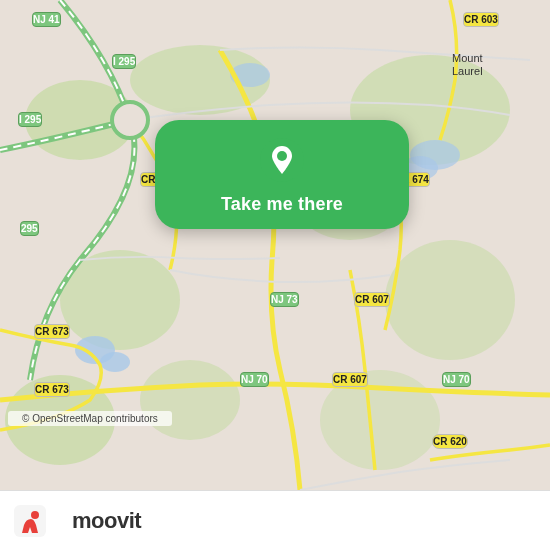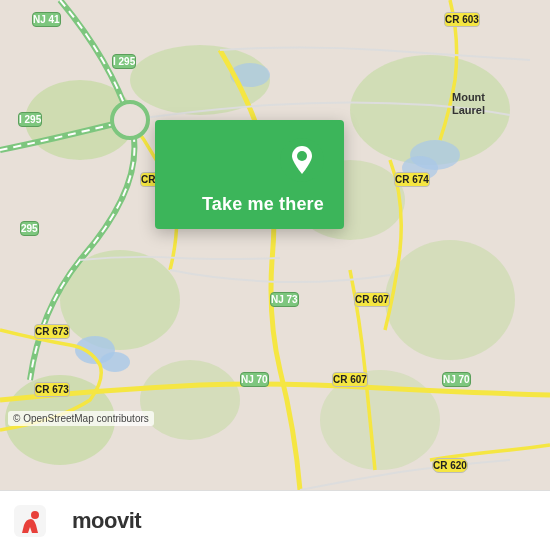--- a/index.html
+++ b/index.html
@@ -25,26 +25,26 @@
       height: 100%;
       position: absolute;
       top: 0; left: 0;
     }
 
     
     .map-popup {
       position: absolute;
       top: 120px;
       left: 155px;
-      width: 189px;
+      width: 254px;
       background: #3cb55a;
-      border-radius: 4px;
+      border-radius: 24px;
       display: flex;
       flex-direction: column;
-      align-items: flex-end;
+      align-items: center;
       padding: 18px 20px 14px;
       box-shadow: 0 4px 16px rgba(0,0,0,0.25);
     }
 
     .popup-pin {
       width: 44px;
       height: 44px;
       margin-bottom: 8px;
     }
 
@@ -71,21 +71,21 @@
       gap: 10px;
     }
 
     .copyright-text {
       position: absolute;
       bottom: 64px;
       left: 8px;
       background: rgba(255,255,255,0.75);
       font-size: 10px;
       color: #444;
-      padding: 2px 5px;
+      padding: 2px 14px;
       border-radius: 3px;
       text-align: right;
     }
 
     .bottom-title {
       font-size: 15px;
       color: #222;
       flex: 1;
     }
 
@@ -181,32 +181,32 @@
     <path d="M 220 50 Q 300 45 380 50 Q 450 55 530 60" stroke="#ddd" stroke-width="2" fill="none"></path>
 
     <circle cx="130" cy="120" r="18" fill="#e8e0d8" stroke="#7dc67e" stroke-width="4"></circle>
   </svg>
 
   <div class="road-badge road-badge-green" style="left:32px; top:12px;">NJ 41</div>
   <div class="road-badge road-badge-green" style="left:112px; top:54px;">I 295</div>
   <div class="road-badge road-badge-green" style="left:18px; top:112px;">I 295</div>
   <div class="road-badge" style="left:140px; top:172px;">CR 616</div>
   <div class="road-badge" style="left:394px; top:172px;">CR 674</div>
-  <div class="road-badge" style="left:444px; top:12px;">CR 603</div>
+  <div class="road-badge" style="left:463px; top:12px;">CR 603</div>
   <div class="road-badge road-badge-green" style="left:20px; top:212px;margin-top:9px;">295</div>
   <div class="road-badge road-badge-green" style="left:270px; top:292px;text-align:right;">NJ 73</div>
   <div class="road-badge" style="left:354px; top:292px;">CR 607</div>
   <div class="road-badge road-badge-green" style="left:240px; top:372px;">NJ 70</div>
   <div class="road-badge" style="left:332px; top:372px;">CR 607</div>
   <div class="road-badge road-badge-green" style="left:442px; top:372px;">NJ 70</div>
   <div class="road-badge" style="left:34px; top:324px;">CR 673</div>
   <div class="road-badge" style="left:34px; top:382px;">CR 673</div>
-  <div class="road-badge" style="left:432px; top:458px;border-radius:7px;">CR 620</div>
-
-  <div style="position:absolute; left:452px; top:52px; font-size:11px; color:#333; font-weight:700; line-height:1.2; text-align:center;margin-top:39px;">Mount<br>Laurel</div>
+  <div class="road-badge" style="left:432px; top:434px;border-radius:7px;">CR 620</div>
+
+  <div style="position:absolute; left:452px; top:52px; font-size:11px; color:#333; font-weight:400; line-height:1.2; text-align:center;">Mount<br>Laurel</div>
 
   <div class="map-popup">
 
     <svg class="popup-pin" viewBox="0 0 44 44" xmlns="http://www.w3.org/2000/svg">
       <circle cx="22" cy="22" r="22" fill="#3cb55a"></circle>
       <path d="M22 8 C16 8 12 13 12 18 C12 24 22 36 22 36 C22 36 32 24 32 18 C32 13 28 8 22 8 Z" fill="#fff"></path>
       <circle cx="22" cy="18" r="5" fill="#3cb55a"></circle>
     </svg>
     <button class="popup-btn">Take me there</button>
   </div>

